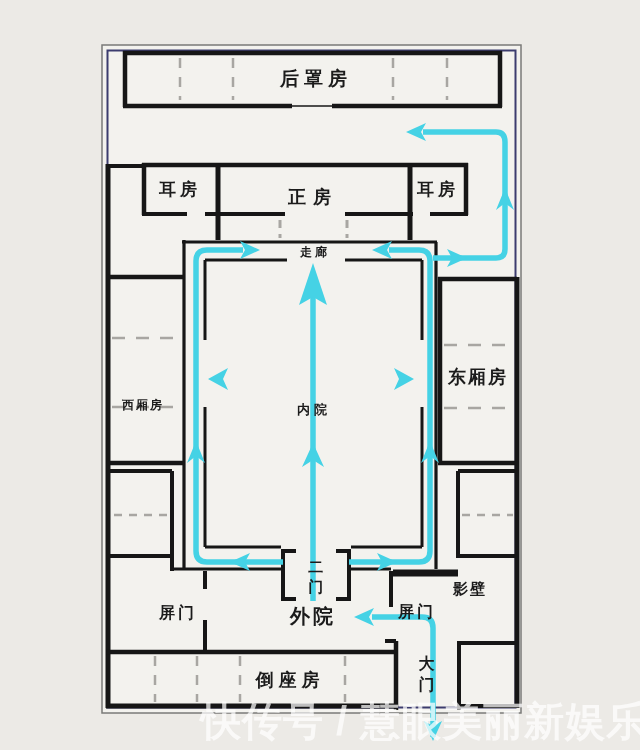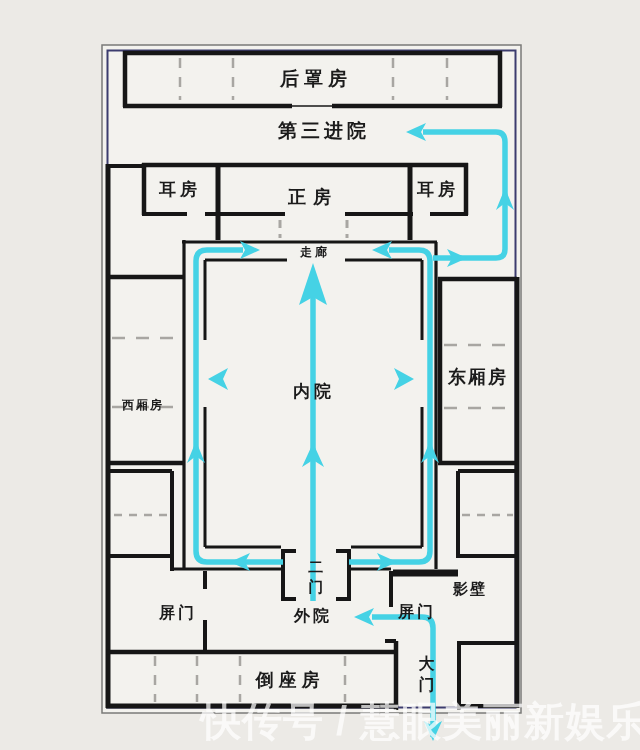--- a/index.html
+++ b/index.html
@@ -109,31 +109,30 @@
     <polygon class="routefill" points="505,188 496,210 505,203 514,210"></polygon>
     <polygon class="routefill" points="406,132 426,123 421,132 426,141"></polygon>
     <polygon class="routefill" points="354,617 374,608 369,617 374,626"></polygon>
     <polygon class="routefill" points="433,741 424,721 433,726 442,721"></polygon>
     <polygon class="routefill" points="208,379 228,368 223,379 228,390"></polygon>
     <polygon class="routefill" points="414,379 394,368 399,379 394,390"></polygon>
   </g>
 </svg>
 
 <div class="lbl" style="left:316px;top:79px;font-size:19px;letter-spacing:5px;">后罩房</div>
-<div class="lbl" style="left:324px;top:131px;font-size:19px;letter-spacing:4px;">第三进院</div>
 <div class="lbl" style="left:180px;top:189px;font-size:17px;letter-spacing:4px;">耳房</div>
 <div class="lbl" style="left:438px;top:189px;font-size:17px;letter-spacing:4px;">耳房</div>
 <div class="lbl" style="left:313px;top:197px;font-size:18px;letter-spacing:7px;">正房</div>
 <div class="lbl" style="left:315px;top:252px;font-size:12px;letter-spacing:3px;">走廊</div>
 <div class="lbl" style="left:143px;top:398px;font-size:12px;letter-spacing:2px;margin-top:7px;">西厢房</div>
 <div class="lbl" style="left:478px;top:377px;font-size:18px;letter-spacing:2px;">东厢房</div>
-<div class="lbl" style="left:314px;top:391px;font-size:17px;letter-spacing:4px;text-align:center;">内院</div>
+<div class="lbl" style="left:314px;top:410px;font-size:13px;letter-spacing:4px;text-align:center;">内院</div>
 <div class="lbl vert" style="left:316px;top:576px;font-size:15px;">二门</div>
 <div class="lbl" style="left:470px;top:589px;font-size:15px;letter-spacing:2px;text-align:center;">影壁</div>
 <div class="lbl" style="left:178px;top:613px;font-size:16px;letter-spacing:3px;">屏门</div>
 <div class="lbl" style="left:417px;top:612px;font-size:16px;letter-spacing:3px;">屏门</div>
-<div class="lbl" style="left:313px;top:616px;font-size:16px;letter-spacing:3px;">外院</div>
+<div class="lbl" style="left:313px;top:616px;font-size:20px;letter-spacing:3px;">外院</div>
 <div class="lbl" style="left:290px;top:680px;font-size:18px;letter-spacing:5px;">倒座房</div>
 <div class="lbl vert" style="left:427px;top:675px;font-size:16px;">大门</div>
 
 <div id="watermark">快传号 / 慧眼美丽新娱乐</div>
 
 </div>
 
 </body></html>

